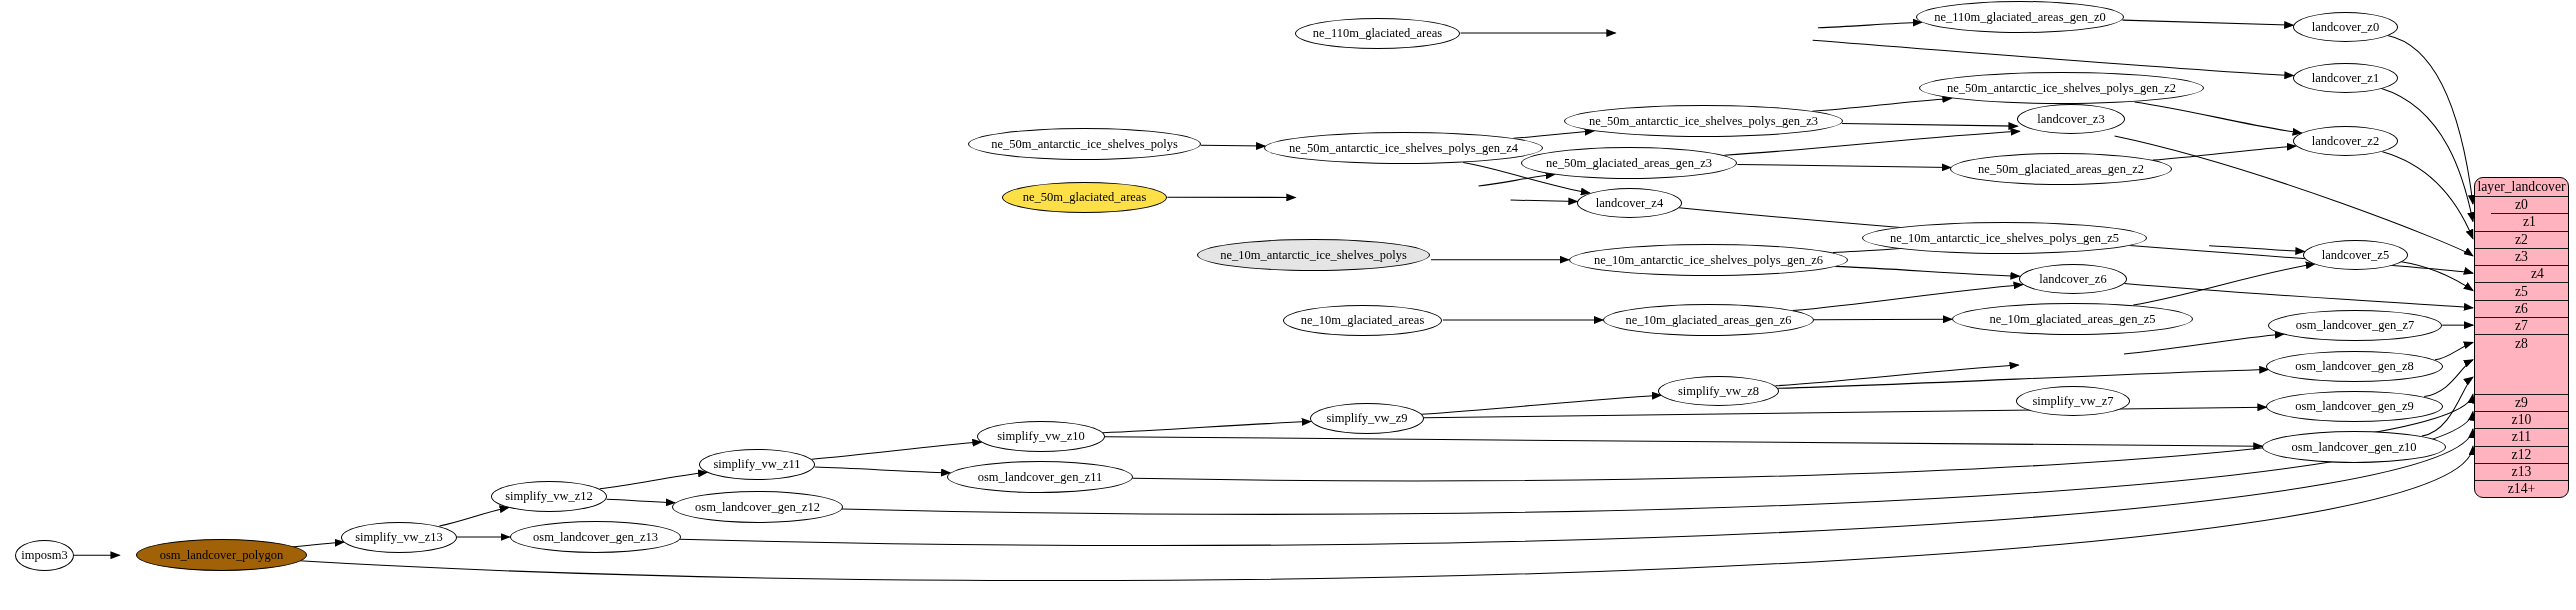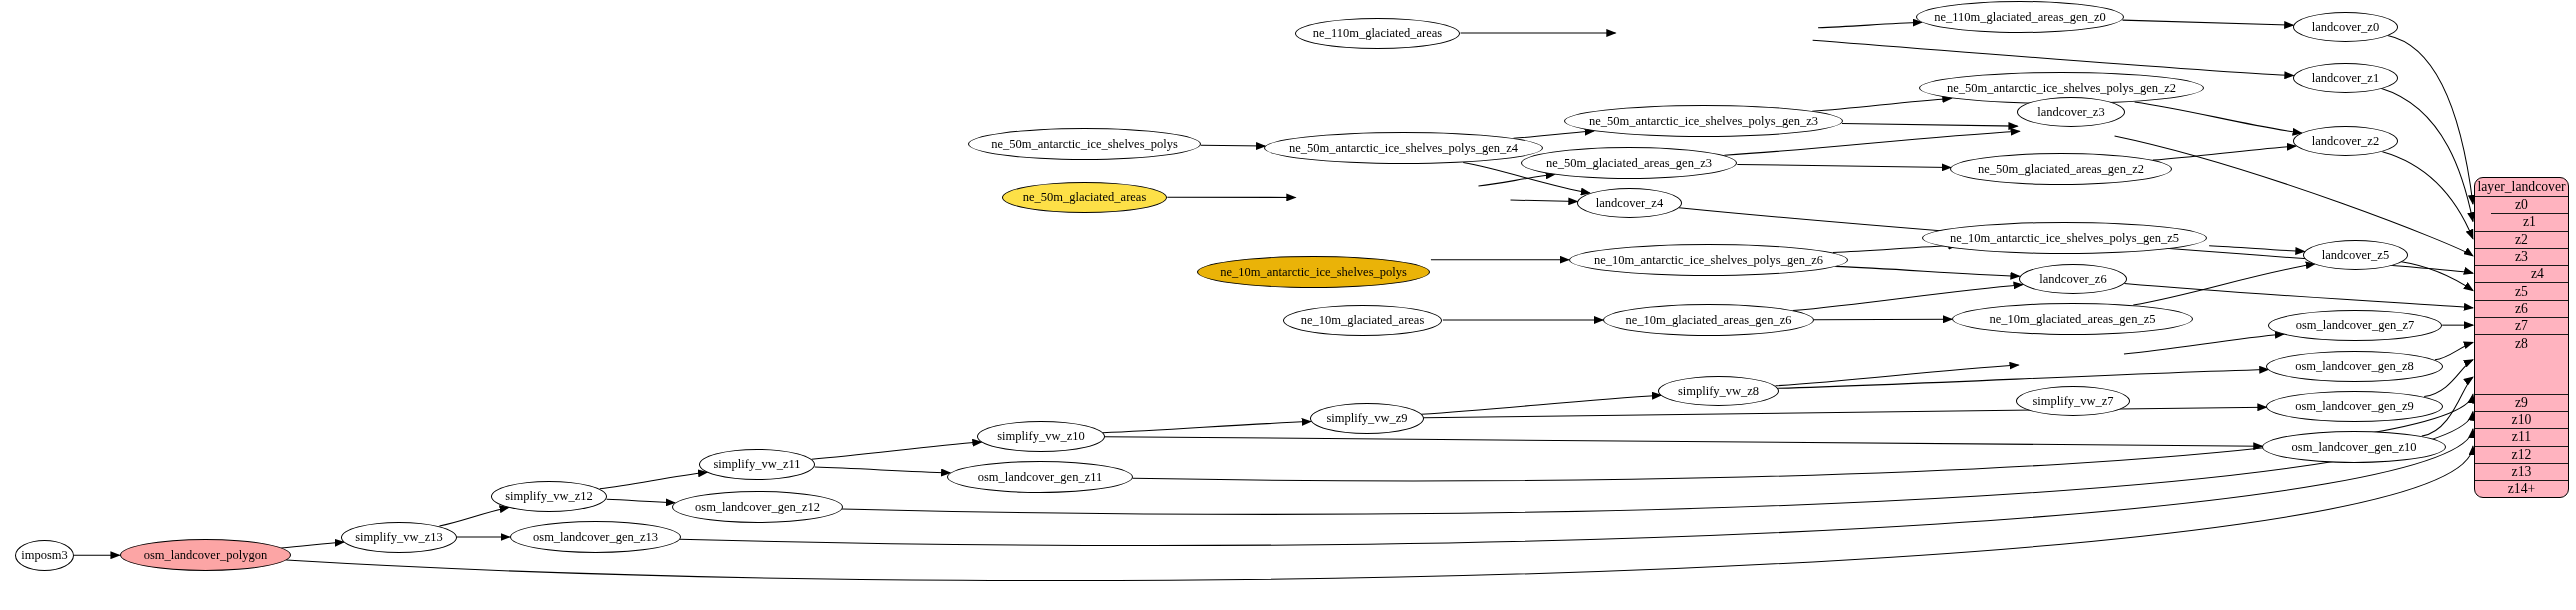--- a/index.html
+++ b/index.html
@@ -103,21 +103,21 @@
         <path d="M4253.2,765.9 C4308,757 4325,675 4343.0,662.2" fill="none" stroke="#000000" stroke-width="1.8" marker-end="url(#arrow)"></path>
         <path d="M1989.1,840.0 C3200,862 4325,802 4343.0,692.6" fill="none" stroke="#000000" stroke-width="1.8" marker-end="url(#arrow)"></path>
         <path d="M1478.7,893.7 C3000,932 4328,852 4343.0,723.0" fill="none" stroke="#000000" stroke-width="1.8" marker-end="url(#arrow)"></path>
         <path d="M1193.5,946.9 C2900,992 4330,895 4343.0,753.4" fill="none" stroke="#000000" stroke-width="1.8" marker-end="url(#arrow)"></path>
         <path d="M502.7,983.6 C1900,1068 4332,1005 4343.0,783.8" fill="none" stroke="#000000" stroke-width="1.8" marker-end="url(#arrow)"></path>
       </g>
   </svg>
 
   <div id="nodes">
       <div class="node" style="left: 15px; top: 540px; width: 59px; height: 31px; background: rgb(255, 255, 255); border-color: rgb(0, 0, 0);">imposm3</div>
-      <div class="node" style="left: 120px; top: 539px; width: 171px; height: 32px; background: #fca5a5; border-color: rgb(0, 0, 0);">osm_landcover_polygon</div>
+      <div class="node" style="left: 136px; top: 539px; width: 171px; height: 32px; background: #a16207; border-color: rgb(0, 0, 0);">osm_landcover_polygon</div>
       <div class="node" style="left: 341px; top: 522px; width: 116px; height: 31px; background: rgb(255, 255, 255); border-color: rgb(0, 0, 0);">simplify_vw_z13</div>
       <div class="node" style="left: 510px; top: 521px; width: 171px; height: 32px; background: rgb(255, 255, 255); border-color: rgb(0, 0, 0);">osm_landcover_gen_z13</div>
       <div class="node" style="left: 491px; top: 481px; width: 116px; height: 31px; background: rgb(255, 255, 255); border-color: rgb(0, 0, 0);">simplify_vw_z12</div>
       <div class="node" style="left: 672px; top: 491px; width: 171px; height: 32px; background: rgb(255, 255, 255); border-color: rgb(0, 0, 0);">osm_landcover_gen_z12</div>
       <div class="node" style="left: 699px; top: 449px; width: 116px; height: 31px; background: rgb(255, 255, 255); border-color: rgb(0, 0, 0);">simplify_vw_z11</div>
       <div class="node" style="left: 977px; top: 421px; width: 128px; height: 31px; background: rgb(255, 255, 255); border-color: rgb(0, 0, 0);">simplify_vw_z10</div>
       <div class="node" style="left: 947px; top: 461px; width: 186px; height: 32px; background: rgb(255, 255, 255); border-color: rgb(0, 0, 0);">osm_landcover_gen_z11</div>
       <div class="node" style="left: 1310px; top: 403px; width: 114px; height: 31px; background: rgb(255, 255, 255); border-color: rgb(0, 0, 0);">simplify_vw_z9</div>
       <div class="node" style="left: 1658px; top: 376px; width: 121px; height: 30px; background: rgb(255, 255, 255); border-color: rgb(0, 0, 0);">simplify_vw_z8</div>
       <div class="node" style="left: 2016px; top: 346px; width: 114px; height: 30px; background: rgb(255, 255, 255); border-color: rgb(0, 0, 0); margin-top: 40px;">simplify_vw_z7</div>
@@ -130,25 +130,25 @@
       <div class="node" style="left: 2293px; top: 12px; width: 105px; height: 30px; background: rgb(255, 255, 255); border-color: rgb(0, 0, 0);">landcover_z0</div>
       <div class="node" style="left: 2293px; top: 63px; width: 105px; height: 30px; background: rgb(255, 255, 255); border-color: rgb(0, 0, 0);">landcover_z1</div>
       <div class="node" style="left: 2293px; top: 126px; width: 105px; height: 30px; background: rgb(255, 255, 255); border-color: rgb(0, 0, 0);">landcover_z2</div>
       <div class="node" style="left: 968px; top: 128px; width: 233px; height: 32px; background: rgb(255, 255, 255); border-color: rgb(0, 0, 0);">ne_50m_antarctic_ice_shelves_polys</div>
       <div class="node" style="left: 1264px; top: 132px; width: 279px; height: 32px; background: rgb(255, 255, 255); border-color: rgb(0, 0, 0);">ne_50m_antarctic_ice_shelves_polys_gen_z4</div>
       <div class="node" style="left: 1564px; top: 105px; width: 279px; height: 32px; background: rgb(255, 255, 255); border-color: rgb(0, 0, 0);">ne_50m_antarctic_ice_shelves_polys_gen_z3</div>
       <div class="node" style="left: 1919px; top: 72px; width: 285px; height: 32px; background: rgb(255, 255, 255); border-color: rgb(0, 0, 0);">ne_50m_antarctic_ice_shelves_polys_gen_z2</div>
       <div class="node" style="left: 1002px; top: 182px; width: 165px; height: 31px; background: #fde047; border-color: rgb(0, 0, 0);">ne_50m_glaciated_areas</div>
       <div class="node" style="left: 1521px; top: 147px; width: 216px; height: 32px; background: rgb(255, 255, 255); border-color: rgb(0, 0, 0);">ne_50m_glaciated_areas_gen_z3</div>
       <div class="node" style="left: 1950px; top: 153px; width: 222px; height: 32px; background: rgb(255, 255, 255); border-color: rgb(0, 0, 0);">ne_50m_glaciated_areas_gen_z2</div>
-      <div class="node" style="left: 2017px; top: 97px; width: 108px; height: 30px; background: rgb(255, 255, 255); border-color: rgb(0, 0, 0);">landcover_z3</div>
+      <div class="node" style="left: 2017px; top: 104px; width: 108px; height: 30px; background: rgb(255, 255, 255); border-color: rgb(0, 0, 0);">landcover_z3</div>
       <div class="node" style="left: 1577px; top: 188px; width: 105px; height: 30px; background: rgb(255, 255, 255); border-color: rgb(0, 0, 0);">landcover_z4</div>
-      <div class="node" style="left: 1197px; top: 256px; width: 233px; height: 32px; background: #eab308; border-color: rgb(0, 0, 0); font-family: Liberation Serif, serif;">ne_10m_antarctic_ice_shelves_polys</div>
+      <div class="node" style="left: 1197px; top: 239px; width: 233px; height: 32px; background: #e5e5e5; border-color: rgb(0, 0, 0); font-family: Liberation Serif, serif;">ne_10m_antarctic_ice_shelves_polys</div>
       <div class="node" style="left: 1569px; top: 244px; width: 279px; height: 32px; background: rgb(255, 255, 255); border-color: rgb(0, 0, 0);">ne_10m_antarctic_ice_shelves_polys_gen_z6</div>
-      <div class="node" style="left: 1922px; top: 222px; width: 285px; height: 32px; background: rgb(255, 255, 255); border-color: rgb(0, 0, 0); font-family: Liberation Serif, serif;">ne_10m_antarctic_ice_shelves_polys_gen_z5</div>
+      <div class="node" style="left: 1862px; top: 222px; width: 285px; height: 32px; background: rgb(255, 255, 255); border-color: rgb(0, 0, 0); font-family: Liberation Serif, serif;">ne_10m_antarctic_ice_shelves_polys_gen_z5</div>
       <div class="node" style="left: 2019px; top: 264px; width: 108px; height: 30px; background: rgb(255, 255, 255); border-color: rgb(0, 0, 0);">landcover_z6</div>
       <div class="node" style="left: 1283px; top: 305px; width: 159px; height: 31px; background: rgb(255, 255, 255); border-color: rgb(0, 0, 0);">ne_10m_glaciated_areas</div>
       <div class="node" style="left: 1603px; top: 304px; width: 211px; height: 32px; background: rgb(255, 255, 255); border-color: rgb(0, 0, 0);">ne_10m_glaciated_areas_gen_z6</div>
       <div class="node" style="left: 1952px; top: 303px; width: 241px; height: 32px; background: rgb(255, 255, 255); border-color: rgb(0, 0, 0);">ne_10m_glaciated_areas_gen_z5</div>
       <div class="node" style="left: 2303px; top: 240px; width: 105px; height: 30px; background: rgb(255, 255, 255); border-color: rgb(0, 0, 0);">landcover_z5</div>
     </div>
 
   <div id="ltable" style="left: 2474px; top: 177px; width: 95px; background: rgb(255, 179, 191); border-color: rgb(0, 0, 0);">
     <div class="t-head" style="height: 18px;">layer_landcover</div>
     <div id="t-rows">

